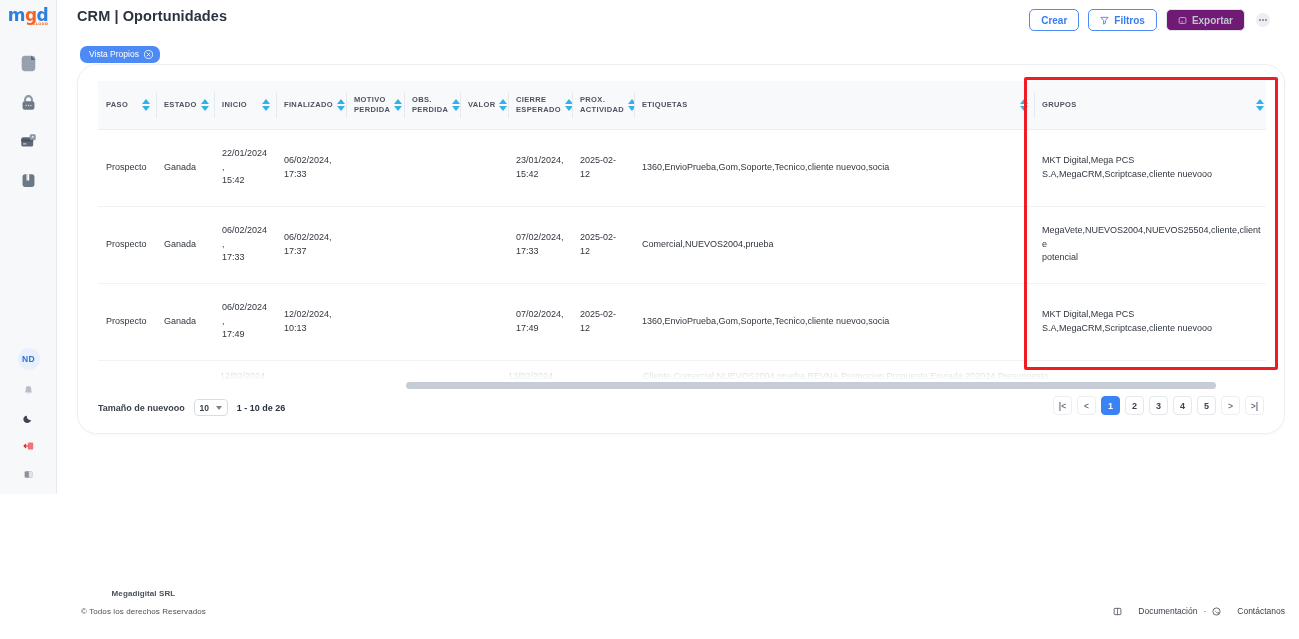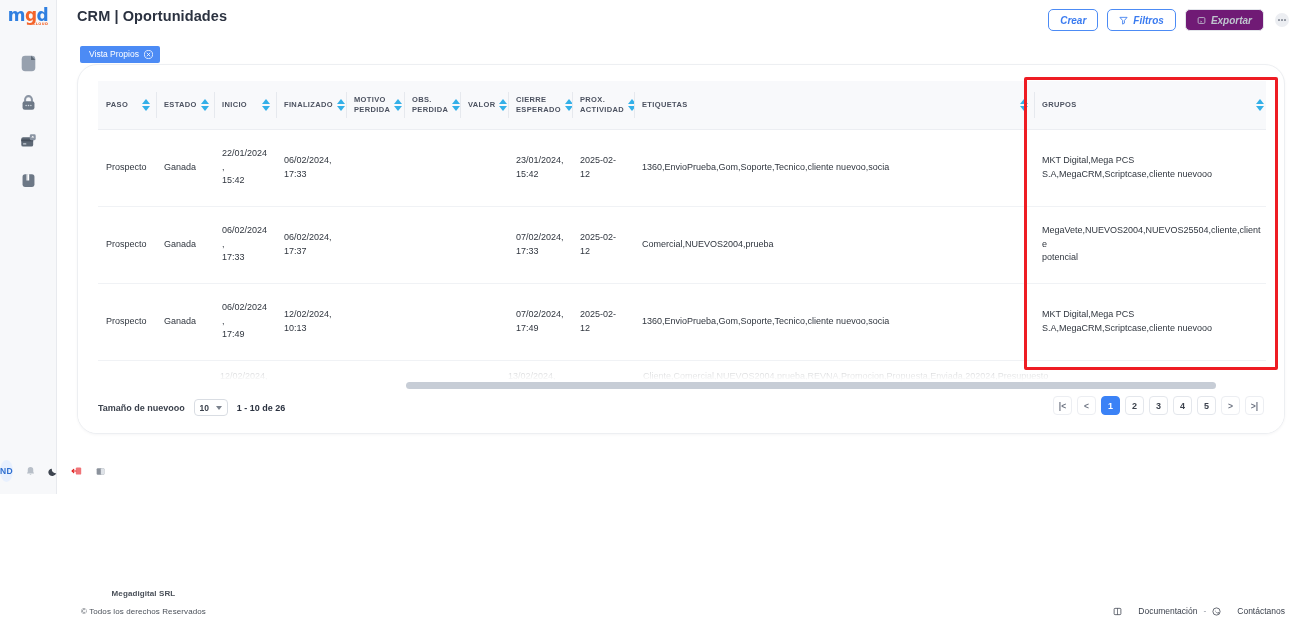--- a/index.html
+++ b/index.html
@@ -27,58 +27,58 @@
   .logo .o { color: #f4642a; }
   .logo .sub { display:block; font-size:3.5px; color:#f4642a; letter-spacing:0.4px; text-align:right; margin-top:-1px;}
   .nav-icons { display: flex; flex-direction: column; align-items: center; gap: 17px; margin-top: 10px; }
   .nav-ico {
     width: 22px; height: 22px; display: flex; align-items: center; justify-content: center;
     border-radius: 4px; cursor: pointer;
   }
   .nav-ico svg { display: block; }
   .sb-bottom {
     position: absolute; bottom: 12px; left: 0; width: 57px;
-    display: flex; flex-direction: row; align-items: center; gap: 12px;
+    display: flex; flex-direction: column; align-items: center; gap: 12px;
   }
   .avatar-nd {
     width: 22px; height: 22px; border-radius: 50%; background: #e8f0fe;
     color: #2f6fd0; font-size: 8.5px; font-weight: 700;
     display: flex; align-items: center; justify-content: center;
     letter-spacing: 0.3px;
   }
   .mini-ico { width: 16px; height: 16px; display:flex; align-items:center; justify-content:center; cursor:pointer; }
 
   
   .page-title {
     position: absolute; left: 77px; top: 8px;
     font-size: 14.5px; font-weight: 700; color: #2b3240; letter-spacing: 0.1px;
   }
   .hdr-actions {
-    position: absolute; right: 10px; top: 9px;
-    display: flex; align-items: center; gap: 9px; font-style: italic;
+    position: absolute; right: 29px; top: 9px;
+    display: flex; align-items: center; gap: 9px;
   }
   .btn {
     height: 22px; border-radius: 5px; font-size: 10px; font-weight: 600;
     display: flex; align-items: center; justify-content: center; gap: 5px;
     padding: 0 11px; cursor: pointer; background: #fff;
     border: 1px solid #4c8bf5; color: #3a7bf0; white-space: nowrap;
   }
   .btn.disabled { border-color: #e2e5ea; color: #bfc5ce; cursor: default; background: #701a75; }
   .kebab {
     width: 14px; height: 14px; border-radius: 50%; background: #eceef2;
     display: flex; align-items: center; justify-content: center; gap: 1.3px; cursor: pointer;
     margin-left: 2px;
   }
   .kebab i { width: 1.7px; height: 1.7px; border-radius: 50%; background: #8b919c; display:block; }
 
   
   .chip-row { position: absolute; left: 80px; top: 43px; }
   .chip {
     display: inline-flex; align-items: center; gap: 5px;
-    background: #4c8bf5; color: #fff; border-radius: 2px;
+    background: #4c8bf5; color: #fff; border-radius: 7px;
     height: 17px; padding: 0 7px 0 9px; font-size: 8.5px; cursor: pointer;
   }
   .chip-x { width: 9px; height: 9px; }
 
   
   .card {
     position: absolute; left: 77px; top: 64px; width: 1208px; height: 370px;
     background: #fff; border: 1px solid #edeff2; border-radius: 20px;
     box-shadow: 0 1px 3px rgba(16,24,40,0.04);
     overflow: hidden;

